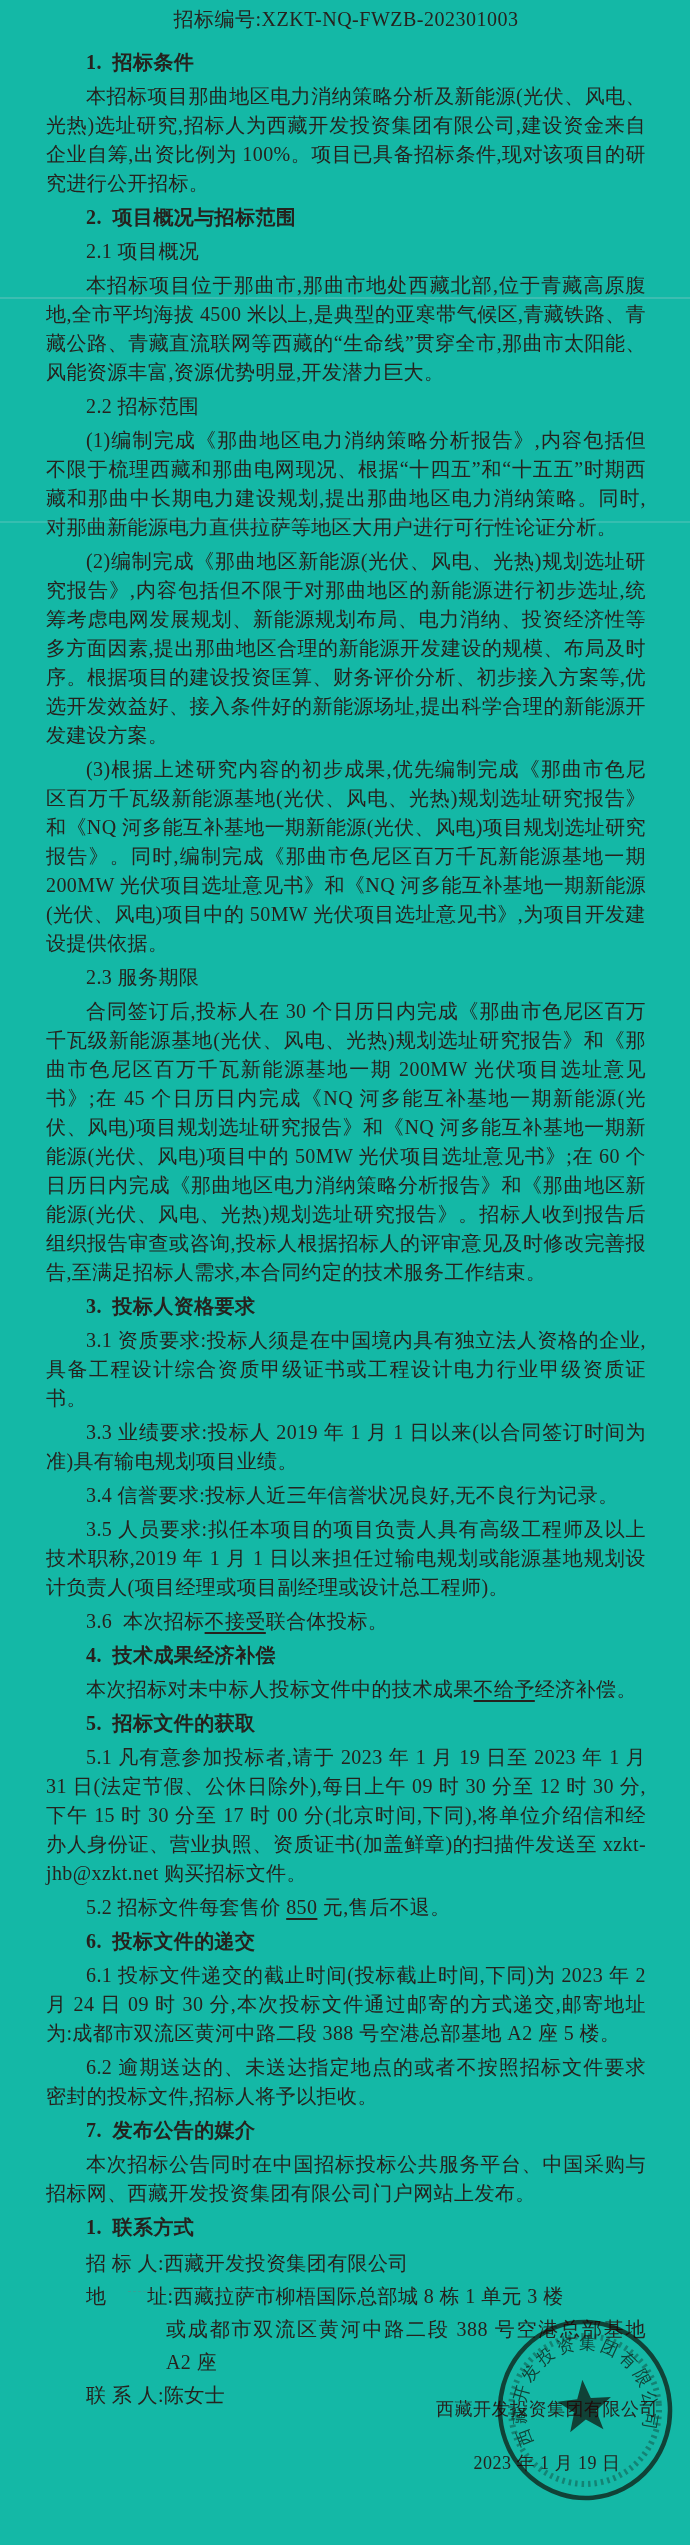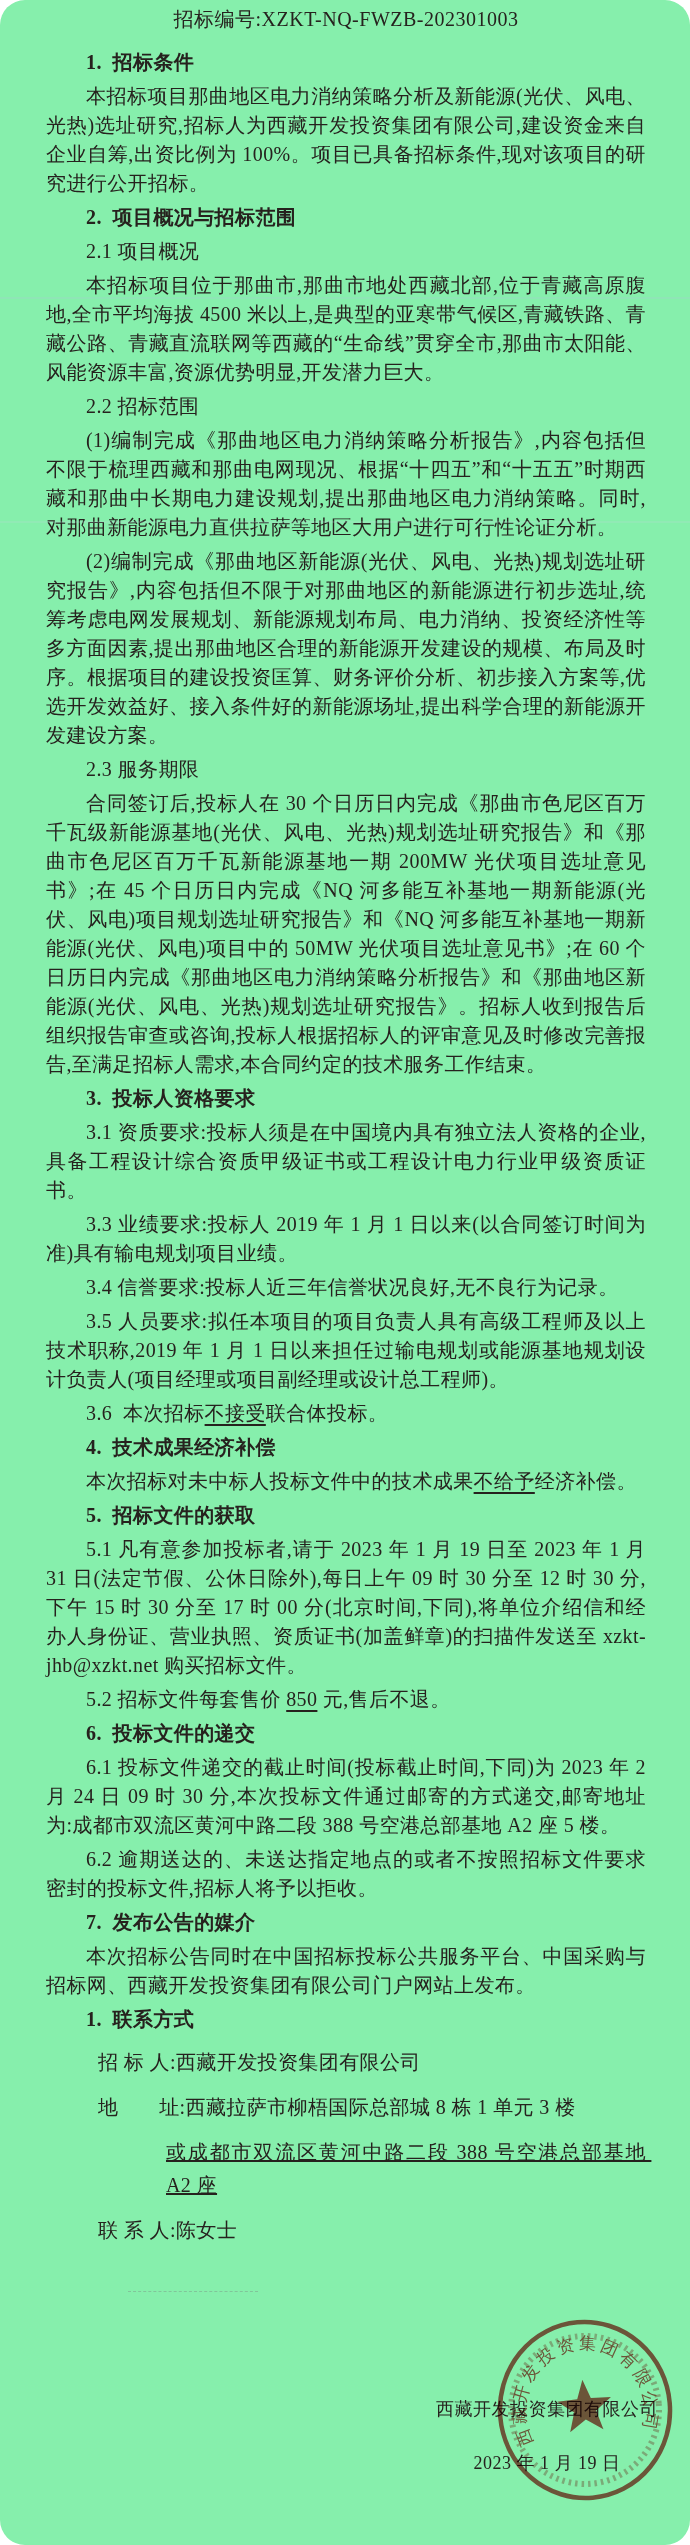--- a/index.html
+++ b/index.html
@@ -1,35 +1,34 @@
 <!DOCTYPE html>
 <html><head>
 <meta charset="utf-8">
 <style>
   html,body{margin:0;padding:0;background:#ffffff;}
   .page{
     position:relative;width:690px;height:2545px;margin:0 auto;
-    background:#86efac;overflow:hidden;
+    background:#14b8a6;overflow:hidden;
     font-family:"Liberation Serif","DejaVu Serif",serif;
     color:#26221e;
-    border-radius:25px;
   }
   .doc{position:absolute;top:6px;left:46px;width:600px;}
   .title{
     font-size:20px;line-height:26px;text-align:center;
     margin:0 0 16px;letter-spacing:.5px;white-space:pre-wrap;
   }
   .doc p{
     margin:0 0 5px;font-size:20px;line-height:29px;
     text-align:justify;text-indent:2em;letter-spacing:.4px;
     white-space:pre-wrap;
   }
   .doc p.head{font-weight:bold;}
-  .doc p.contact{line-height:33px;margin:12px;}
-  .doc p.contact-cont{line-height:33px;margin:0;text-indent:0;padding-left:120px;text-decoration:underline;}
+  .doc p.contact{line-height:33px;margin:0;}
+  .doc p.contact-cont{line-height:33px;margin:0;text-indent:0;padding-left:120px;}
   .u{text-decoration:underline;text-underline-offset:4px;}
   .sign{
     position:absolute;top:2396px;left:436px;width:222px;text-align:center;
   }
   .sign p{margin:0;font-size:18px;line-height:26px;letter-spacing:.5px;white-space:pre-wrap;}
   .sign p.sign-date{margin-top:28px;}
   .seal{
     position:absolute;left:494px;top:2316px;width:182px;height:188px;
     transform:rotate(-5deg);opacity:.88;mix-blend-mode:multiply;pointer-events:none;
   }
@@ -48,20 +47,21 @@
 
     <p class="head">1.  招标条件</p>
     <p>本招标项目那曲地区电力消纳策略分析及新能源(光伏、风电、光热)选址研究,招标人为西藏开发投资集团有限公司,建设资金来自企业自筹,出资比例为 100%。项目已具备招标条件,现对该项目的研究进行公开招标。</p>
 
     <p class="head">2.  项目概况与招标范围</p>
     <p>2.1 项目概况</p>
     <p>本招标项目位于那曲市,那曲市地处西藏北部,位于青藏高原腹地,全市平均海拔 4500 米以上,是典型的亚寒带气候区,青藏铁路、青藏公路、青藏直流联网等西藏的“生命线”贯穿全市,那曲市太阳能、风能资源丰富,资源优势明显,开发潜力巨大。</p>
     <p>2.2 招标范围</p>
     <p>(1)编制完成《那曲地区电力消纳策略分析报告》,内容包括但不限于梳理西藏和那曲电网现况、根据“十四五”和“十五五”时期西藏和那曲中长期电力建设规划,提出那曲地区电力消纳策略。同时,对那曲新能源电力直供拉萨等地区大用户进行可行性论证分析。</p>
     <p>(2)编制完成《那曲地区新能源(光伏、风电、光热)规划选址研究报告》,内容包括但不限于对那曲地区的新能源进行初步选址,统筹考虑电网发展规划、新能源规划布局、电力消纳、投资经济性等多方面因素,提出那曲地区合理的新能源开发建设的规模、布局及时序。根据项目的建设投资匡算、财务评价分析、初步接入方案等,优选开发效益好、接入条件好的新能源场址,提出科学合理的新能源开发建设方案。</p>
+    <p>(3)根据上述研究内容的初步成果,优先编制完成《那曲市色尼区百万千瓦级新能源基地(光伏、风电、光热)规划选址研究报告》和《NQ 河多能互补基地一期新能源(光伏、风电)项目规划选址研究报告》。同时,编制完成《那曲市色尼区百万千瓦新能源基地一期 200MW 光伏项目选址意见书》和《NQ 河多能互补基地一期新能源(光伏、风电)项目中的 50MW 光伏项目选址意见书》,为项目开发建设提供依据。</p>
     <p>2.3 服务期限</p>
     <p>合同签订后,投标人在 30 个日历日内完成《那曲市色尼区百万千瓦级新能源基地(光伏、风电、光热)规划选址研究报告》和《那曲市色尼区百万千瓦新能源基地一期 200MW 光伏项目选址意见书》;在 45 个日历日内完成《NQ 河多能互补基地一期新能源(光伏、风电)项目规划选址研究报告》和《NQ 河多能互补基地一期新能源(光伏、风电)项目中的 50MW 光伏项目选址意见书》;在 60 个日历日内完成《那曲地区电力消纳策略分析报告》和《那曲地区新能源(光伏、风电、光热)规划选址研究报告》。招标人收到报告后组织报告审查或咨询,投标人根据招标人的评审意见及时修改完善报告,至满足招标人需求,本合同约定的技术服务工作结束。</p>
 
     <p class="head">3.  投标人资格要求</p>
     <p>3.1 资质要求:投标人须是在中国境内具有独立法人资格的企业,具备工程设计综合资质甲级证书或工程设计电力行业甲级资质证书。</p>
     <p>3.3 业绩要求:投标人 2019 年 1 月 1 日以来(以合同签订时间为准)具有输电规划项目业绩。</p>
     <p>3.4 信誉要求:投标人近三年信誉状况良好,无不良行为记录。</p>
     <p>3.5 人员要求:拟任本项目的项目负责人具有高级工程师及以上技术职称,2019 年 1 月 1 日以来担任过输电规划或能源基地规划设计负责人(项目经理或项目副经理或设计总工程师)。</p>
     <p><span>3.6  本次招标</span><span class="u">不接受</span><span>联合体投标。</span></p>
 

